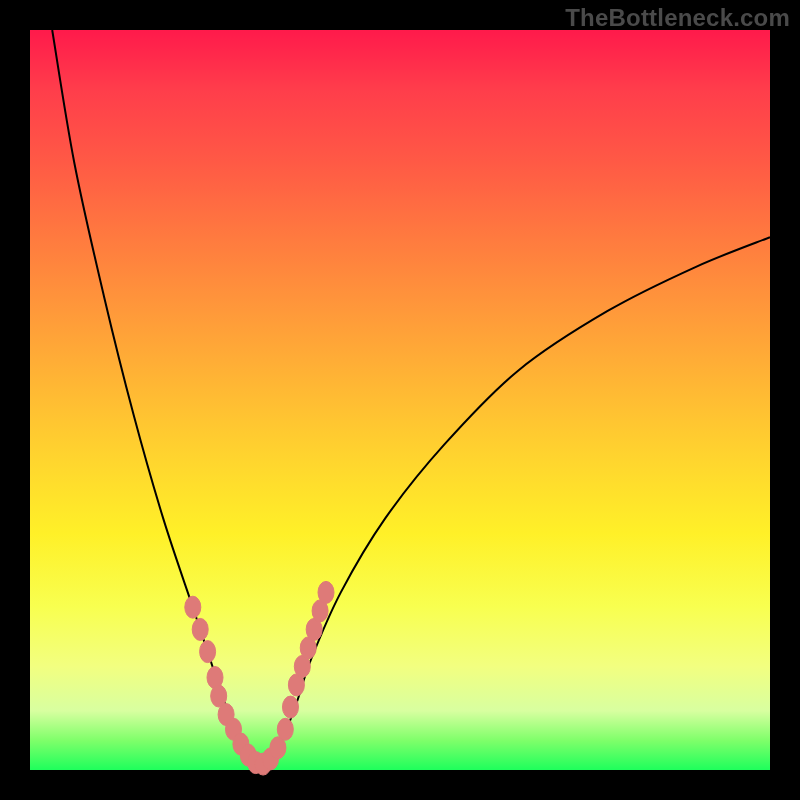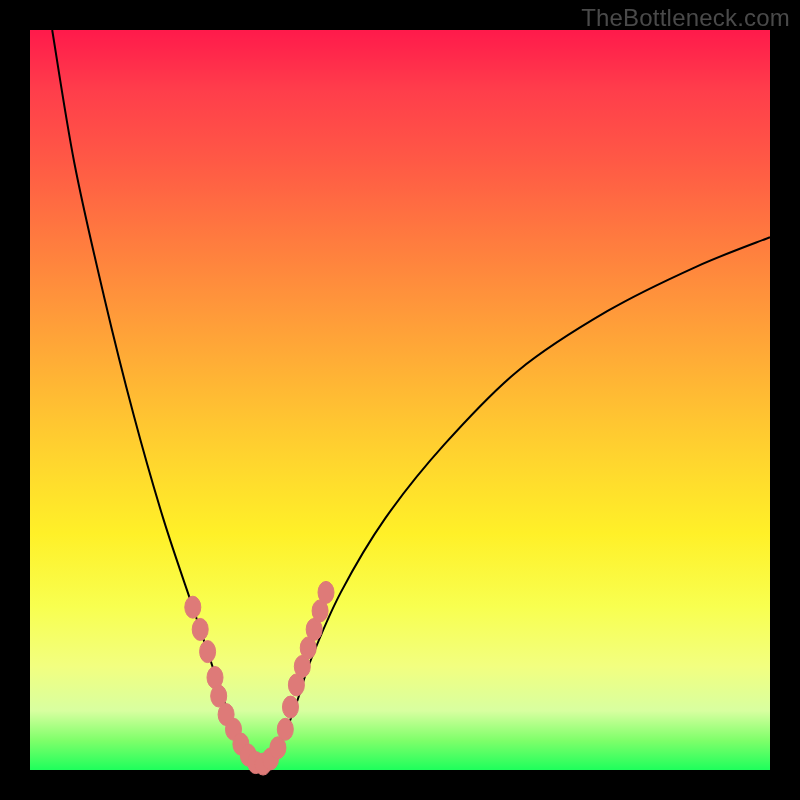--- a/index.html
+++ b/index.html
@@ -40,21 +40,21 @@
       #7fff6a 96%,
       #1eff5c 100%
     );
   }
   .watermark {
     position: absolute;
     top: 4px;
     right: 10px;
     color: #4a4a4a;
     font-size: 24px;
-    font-weight: 400;
+    font-weight: 700;
     letter-spacing: 0.2px;
     font-family: Arial, sans-serif;
   }
   svg.overlay {
     position: absolute;
     left: 0;
     top: 0;
     width: 740px;
     height: 740px;
     overflow: visible;

